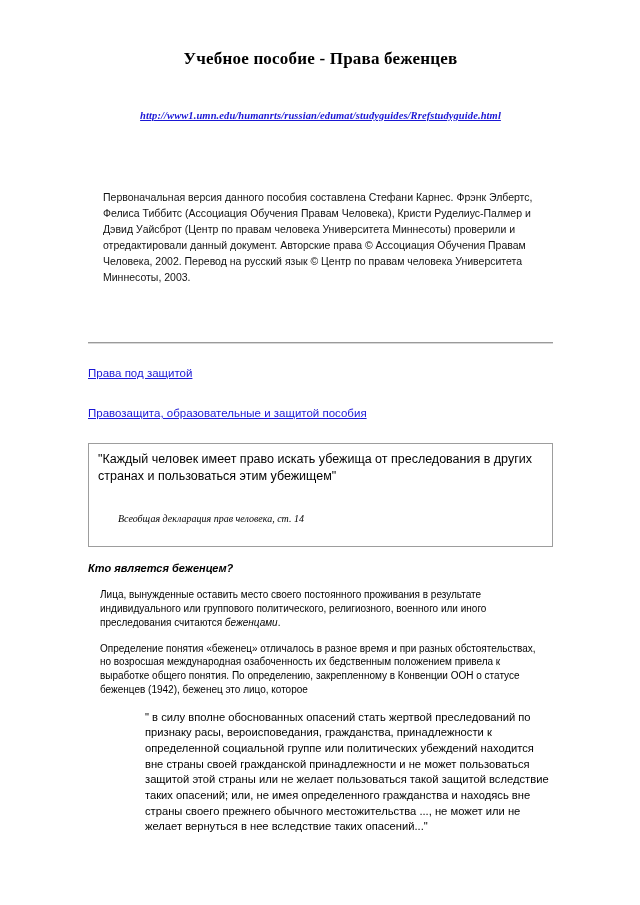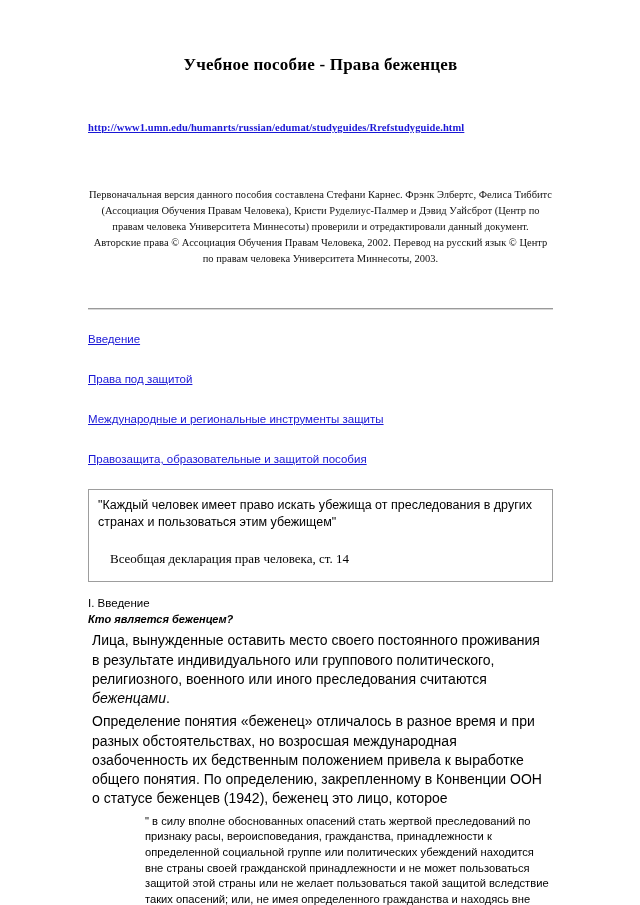--- a/index.html
+++ b/index.html
@@ -20,45 +20,46 @@
     height: 905px;
     box-sizing: border-box;
     padding: 0 87px 0 88px;
   }
 
   .doc-title {
     font-family: "Liberation Serif", serif;
     font-size: 17px;
     font-weight: bold;
     text-align: center;
-    margin: 12px;
+    margin: 6px;
     padding-top: 43px;
     letter-spacing: .2px;
   }
 
   .url-row {
-    text-align: left;
+    text-align: center;
     padding-top: 30px;
+    font-style: italic;
   }
   .url-link {
     font-family: "Liberation Serif", serif;
     font-size: 10.5px;
     font-weight: bold;
     color: #1a17d6;
     text-decoration: underline;
     letter-spacing: .1px;
     word-break: break-all;
   }
 
   .attribution {
-    font-family: Liberation Serif, serif;
+    font-family: Liberation Sans, sans-serif;
     font-size: 10.5px;
     line-height: 1.52;
-    text-align: center;
-    margin: 0;
+    text-align: left;
+    margin: 15px;
     padding-top: 52px;
     color: #111;
   }
 
   .rule {
     border: none;
     border-top: 1px solid #9a9a9a;
     border-bottom: 1px solid #d7d7d7;
     height: 0;
     margin: 0;
@@ -88,45 +89,46 @@
     background: #ffffff;
   }
   .quote-text {
     font-family: "Liberation Sans", sans-serif;
     font-size: 12.5px;
     line-height: 1.38;
     margin: 0;
   }
   .quote-source {
     font-family: "Liberation Serif", serif;
-    font-size: 13px;
-    margin: 8px;
+    font-size: 10px;
+    margin: 16px;
     padding-top: 12px;
     padding-left: 4px;
+    font-style: italic;
   }
 
   .body-area {
     padding-top: 14px;
   }
   .body-line {
     font-family: "Liberation Sans", sans-serif;
     font-size: 11.5px;
     line-height: 1.38;
     margin: 0;
   }
   .section-head {
     font-weight: bold;
     font-style: italic;
     font-size: 11px;
   }
   .para {
     font-family: "Liberation Sans", sans-serif;
-    font-size: 14px;
+    font-size: 10px;
     line-height: 1.375;
-    margin: 4px;
+    margin: 12px;
   }
   .it { font-style: italic; }
 
   .blockquote {
     margin: 0;
     padding-left: 57px;
     padding-top: 1px;
     font-family: "Liberation Sans", sans-serif;
     font-size: 11.2px;
     line-height: 1.4;
@@ -141,32 +143,29 @@
 
   <div class="url-row">
     <a class="url-link" href="#">http://www1.umn.edu/humanrts/russian/edumat/studyguides/Rrefstudyguide.html</a>
   </div>
 
   <p class="attribution">Первоначальная версия данного пособия составлена Стефани Карнес.  Фрэнк Элбертс, Фелиса Тиббитс (Ассоциация Обучения Правам Человека), Кристи Руделиус-Палмер и Дэвид Уайсброт (Центр по правам человека Университета Миннесоты) проверили и отредактировали данный документ.  Авторские права © Ассоциация Обучения Правам Человека, 2002. Перевод на русский язык © Центр по правам человека Университета Миннесоты, 2003.</p>
 
   <hr class="rule">
 
   <nav class="toc">
-    <span class="toc-item"><a class="toc-link" href="#">Введение</a></span>
     <span class="toc-item"><a class="toc-link" href="#">Права под защитой</a></span>
-    <span class="toc-item"><a class="toc-link" href="#">Международные и региональные инструменты защиты</a></span>
     <span class="toc-item"><a class="toc-link" href="#">Правозащита, образовательные и защитой пособия</a></span>
   </nav>
 
   <div class="quote-box">
     <p class="quote-text">"Каждый человек имеет право искать убежища от преследования в других странах и пользоваться этим убежищем"</p>
     <p class="quote-source">Всеобщая декларация прав человека, ст. 14</p>
   </div>
 
   <div class="body-area">
-    <p class="body-line">I. Введение</p>
     <p class="body-line section-head">Кто является беженцем?</p>
     <p class="para"><span>Лица, вынужденные оставить место своего постоянного проживания в результате индивидуального или группового политического, религиозного, военного или иного преследования считаются </span><span class="it">беженцами</span><span>.</span></p>
     <p class="para">Определение понятия «беженец» отличалось в разное время и при разных обстоятельствах, но возросшая международная озабоченность их бедственным положением привела к выработке общего понятия. По определению, закрепленному в Конвенции ООН о статусе беженцев (1942), беженец это лицо, которое</p>
     <p class="blockquote">" в силу вполне обоснованных опасений стать жертвой преследований по признаку  расы, вероисповедания, гражданства, принадлежности к определенной социальной группе или политических убеждений находится вне страны своей гражданской принадлежности и не может пользоваться защитой этой страны или не желает пользоваться такой защитой вследствие таких опасений; или, не имея определенного гражданства и находясь вне страны своего прежнего обычного местожительства ..., не может или не желает вернуться в нее вследствие таких опасений..."</p>
   </div>
 
 </div>
 
 </body></html>

